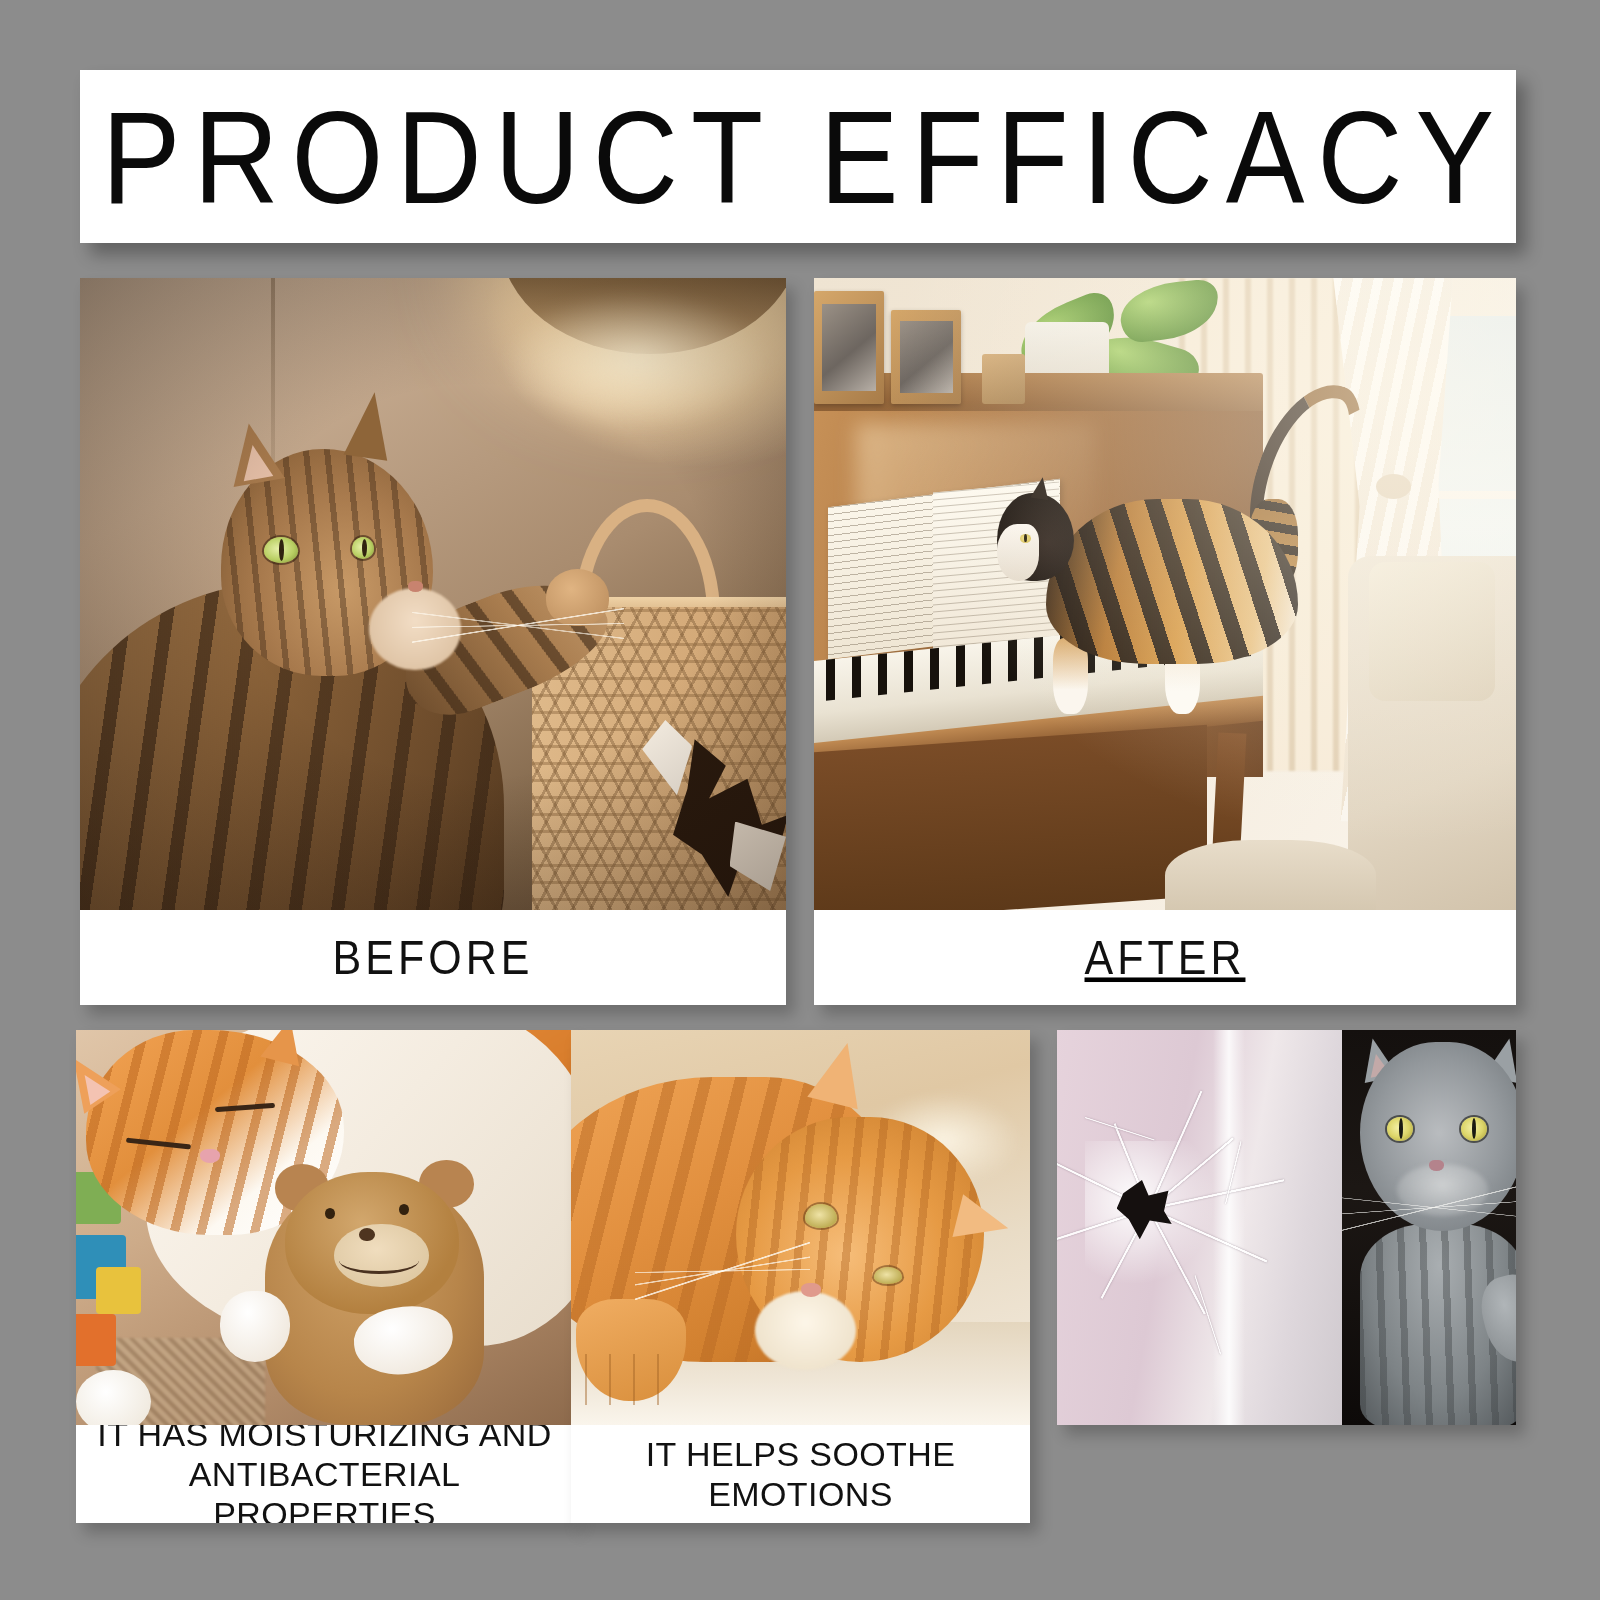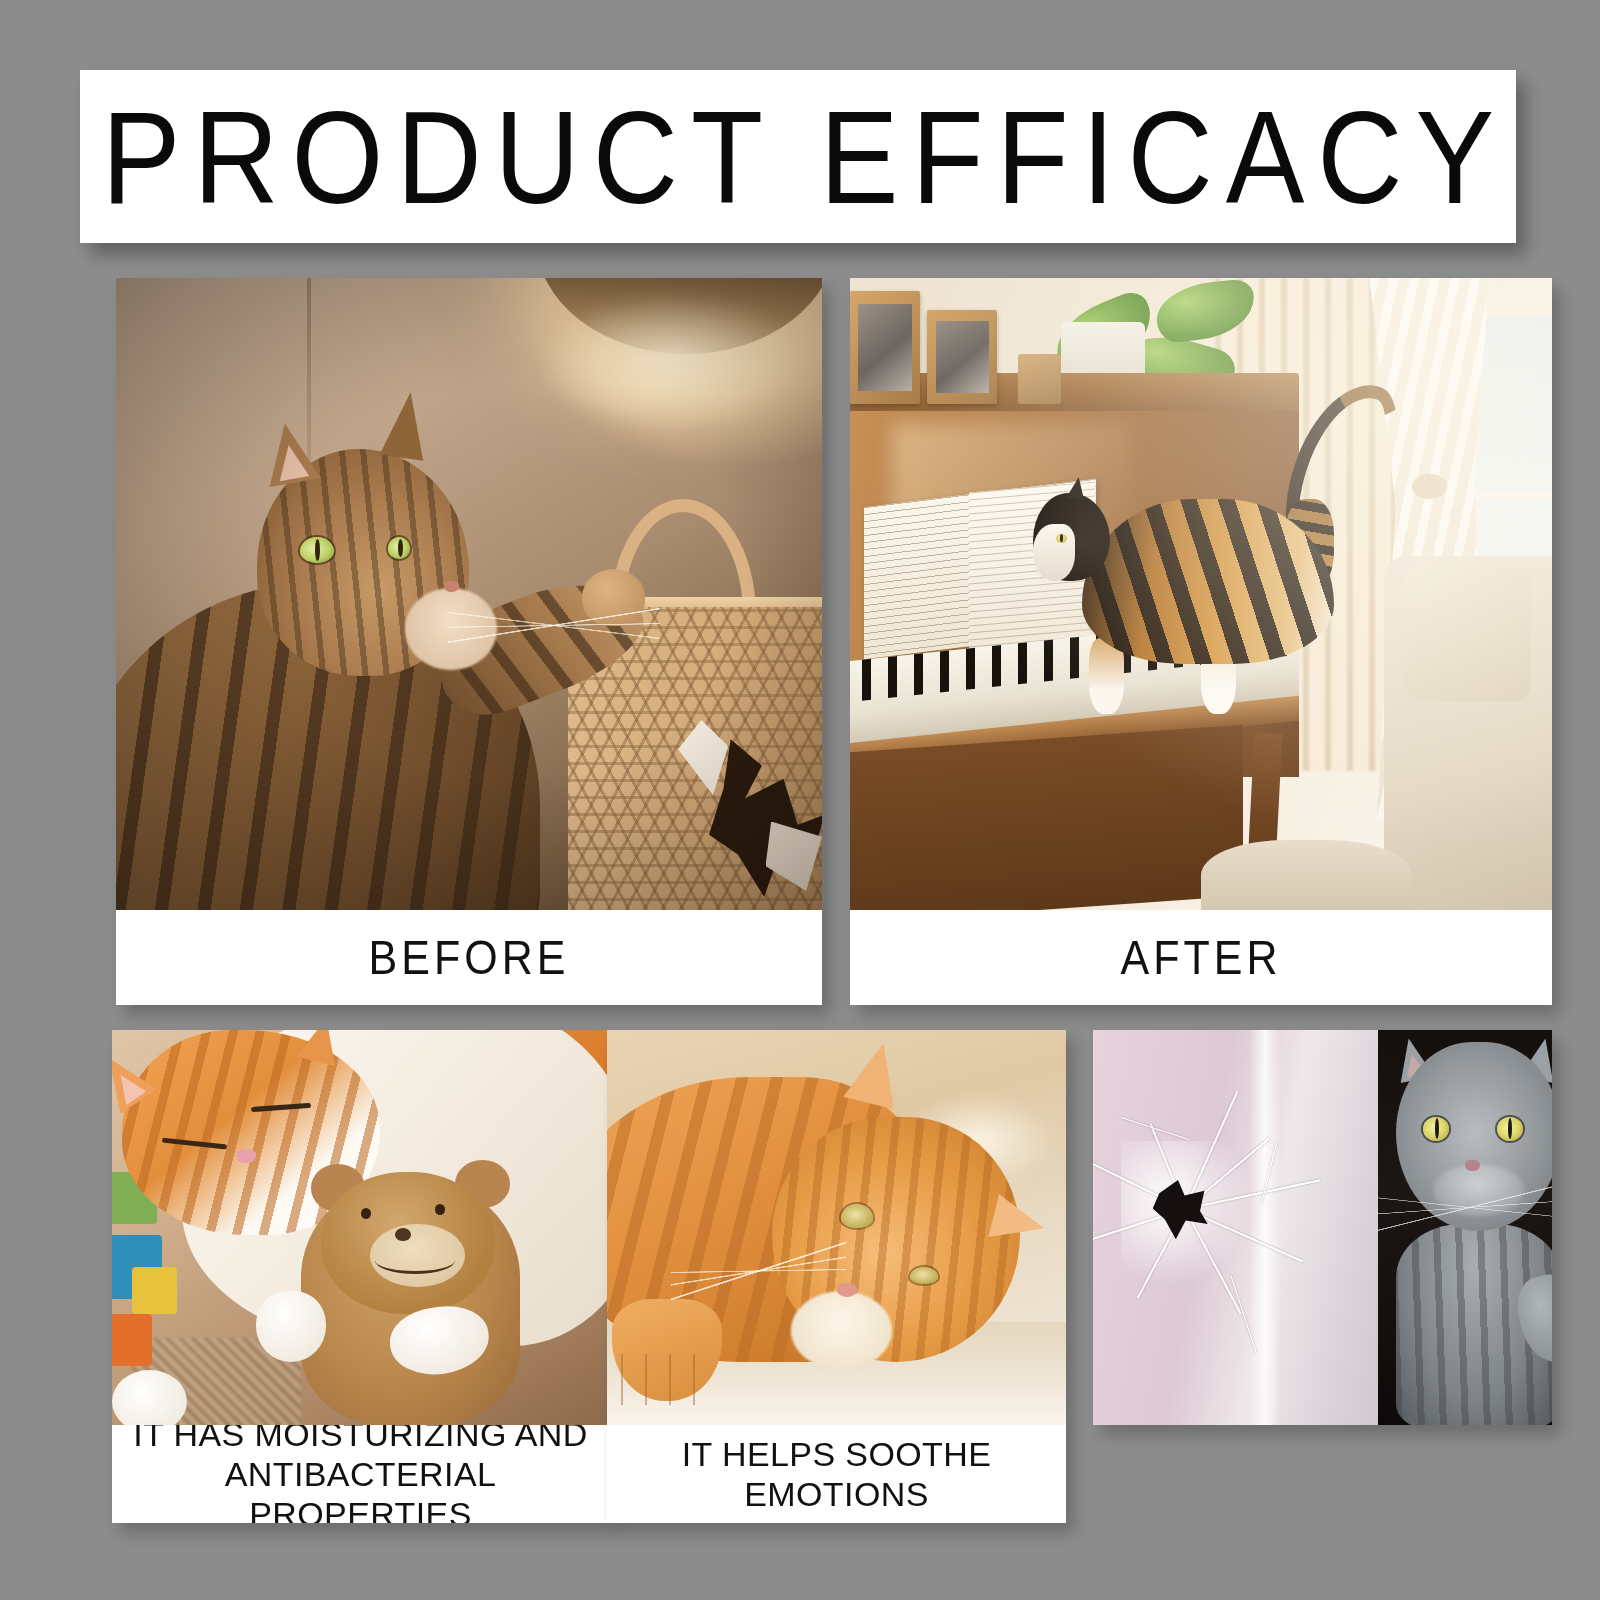--- a/index.html
+++ b/index.html
@@ -40,21 +40,20 @@
     transform-origin: center;
     padding-left: 13px;
   }
 
   
   .card {
     position: absolute;
     background: #ffffff;
     box-shadow: 8px 10px 14px rgba(0,0,0,0.22);
     overflow: hidden;
-    margin-left: 36px;
   }
   .photo {
     position: relative;
     width: 100%;
     overflow: hidden;
     background: #b9a28c;
   }
   .caption {
     width: 100%;
     display: flex;
@@ -67,21 +66,21 @@
     font-family: "Liberation Sans", sans-serif;
     font-weight: 300;
     color: #111111;
     text-align: center;
     line-height: 1.18;
     white-space: pre-line;
   }
 
   
   #card-before { left: 80px;  top: 278px; width: 706px; }
-  #card-after  { left: 814px; top: 278px; width: 702px; }
+  #card-after  { left: 814px; top: 278px; width: 702px; text-decoration: underline; }
   #card-before .photo, #card-after .photo { height: 632px; }
   #card-before .caption, #card-after .caption { height: 95px; }
   #card-before .caption-text, #card-after .caption-text {
     font-size: 43px;
     letter-spacing: 4px;
     transform: scaleY(1.14);
   }
 
   
   #card-moisturizing { left: 76px;   top: 1030px; width: 497px; }

